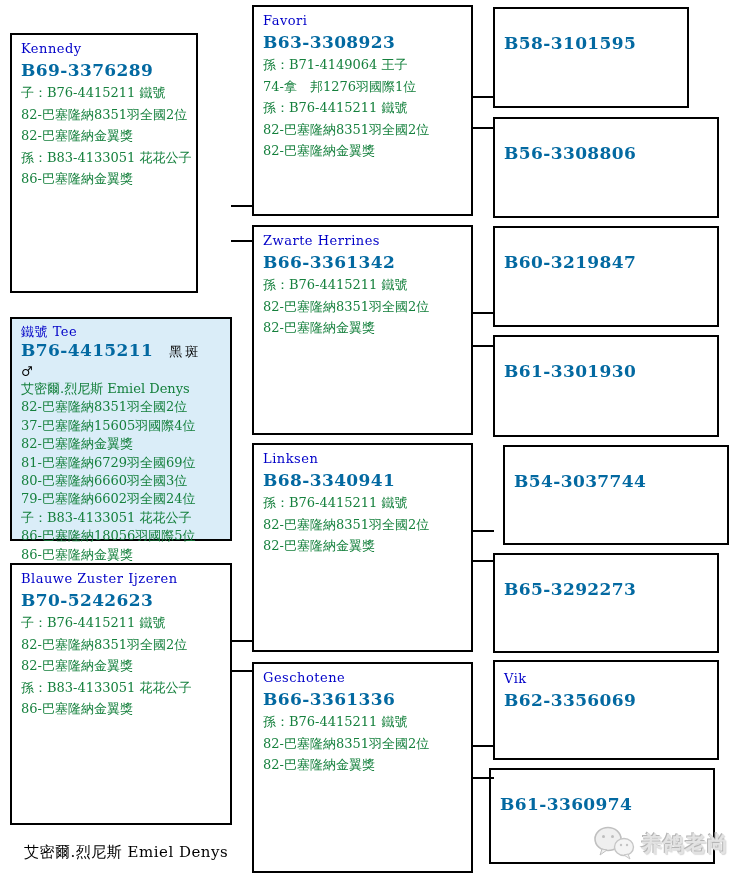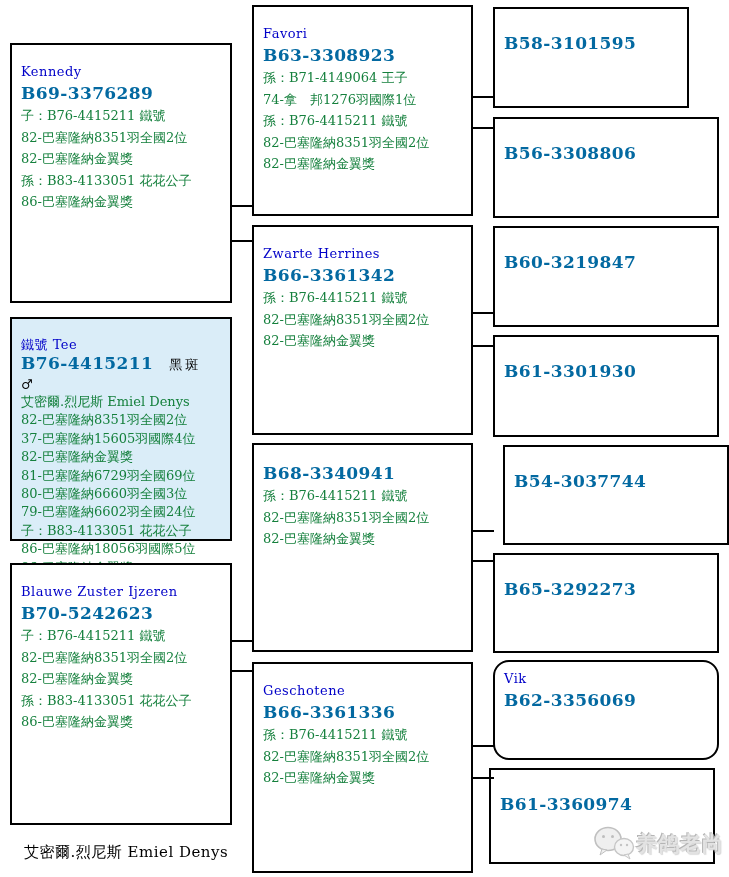--- a/index.html
+++ b/index.html
@@ -3,21 +3,21 @@
 <meta charset="utf-8">
 <style>
   html,body { margin:0; padding:0; background:#ffffff; }
   .canvas {
     position:relative; width:729px; height:877px; background:#ffffff;
     font-family:"DejaVu Serif","Liberation Serif",serif;
     overflow:hidden;
   }
   .box {
     position:absolute; background:#ffffff; border:2px solid #000000;
-    box-sizing:border-box; padding:17px 4px 0 9px;
+    box-sizing:border-box; padding:4px 4px 0 9px;
   }
   .box.subject { background:#daedf8; }
   .title {
     color:#0000c8; font-size:13px; line-height:20px; letter-spacing:0.5px;
     white-space:nowrap;
   }
   .ring {
     color:#0369a1; font-weight:bold; font-size:17px; line-height:23px;
     letter-spacing:0.4px; white-space:nowrap;
   }
@@ -25,43 +25,43 @@
     color:#000000; font-weight:normal; font-size:13px; margin-left:16px;
     letter-spacing:3px;
   }
   .lines div {
     font-size:13px; line-height:21.5px; color:#15803d; white-space:nowrap;
   }
   .subject .title { line-height:17px; }
   .subject .ringrow .ring { line-height:20px; }
   .subject .lines div { line-height:18.4px; }
   .rbox { padding-top:23px; }
-  .rbox.has-title { padding-top:7px;border-radius:16px; }
+  .rbox.has-title { padding-top:7px; }
   .rbox.has-title .ring { margin-top:0px; }
   .conn { position:absolute; height:2px; background:#000000; }
   .footer-name {
     position:absolute; left:24px; top:843px; font-size:15px; color:#000000;
     letter-spacing:0.5px;
   }
   .watermark {
     position:absolute; left:592px; top:824px; display:flex;
-    align-items:center; 
+    align-items:center; gap:5px;
   }
   .watermark-text {
     font-size:21px; font-weight:bold; color:#e3e3e3; letter-spacing:1px;
     text-shadow:-1px -1px 0 #b5b5b5, 1px 1px 1px #d8d8d8;
     font-family:"DejaVu Sans","Liberation Sans",sans-serif;
   }
 </style>
 </head>
 <body>
 
 <div class="canvas">
 
-  <div class="box" style="left:10px;top:43px;width:222px;height:260px">
+  <div class="box" style="left:10px;top:33px;width:188px;height:260px">
     <div class="title">Kennedy</div>
     <div class="ring">B69-3376289</div>
     <div class="lines">
         <div>子：B76-4415211 鐵號</div>
         <div>82-巴塞隆納8351羽全國2位</div>
         <div>82-巴塞隆納金翼獎</div>
         <div>孫：B83-4133051 花花公子</div>
         <div>86-巴塞隆納金翼獎</div>
       </div>
   </div>
@@ -113,20 +113,21 @@
     <div class="title">Zwarte Herrines</div>
     <div class="ring">B66-3361342</div>
     <div class="lines">
         <div>孫：B76-4415211 鐵號</div>
         <div>82-巴塞隆納8351羽全國2位</div>
         <div>82-巴塞隆納金翼獎</div>
       </div>
   </div>
 
   <div class="box" style="left:252px;top:443px;width:221px;height:209px">
+    <div class="title">Linksen</div>
     <div class="ring">B68-3340941</div>
     <div class="lines">
         <div>孫：B76-4415211 鐵號</div>
         <div>82-巴塞隆納8351羽全國2位</div>
         <div>82-巴塞隆納金翼獎</div>
       </div>
   </div>
 
   <div class="box" style="left:252px;top:662px;width:221px;height:211px">
     <div class="title">Geschotene</div>

